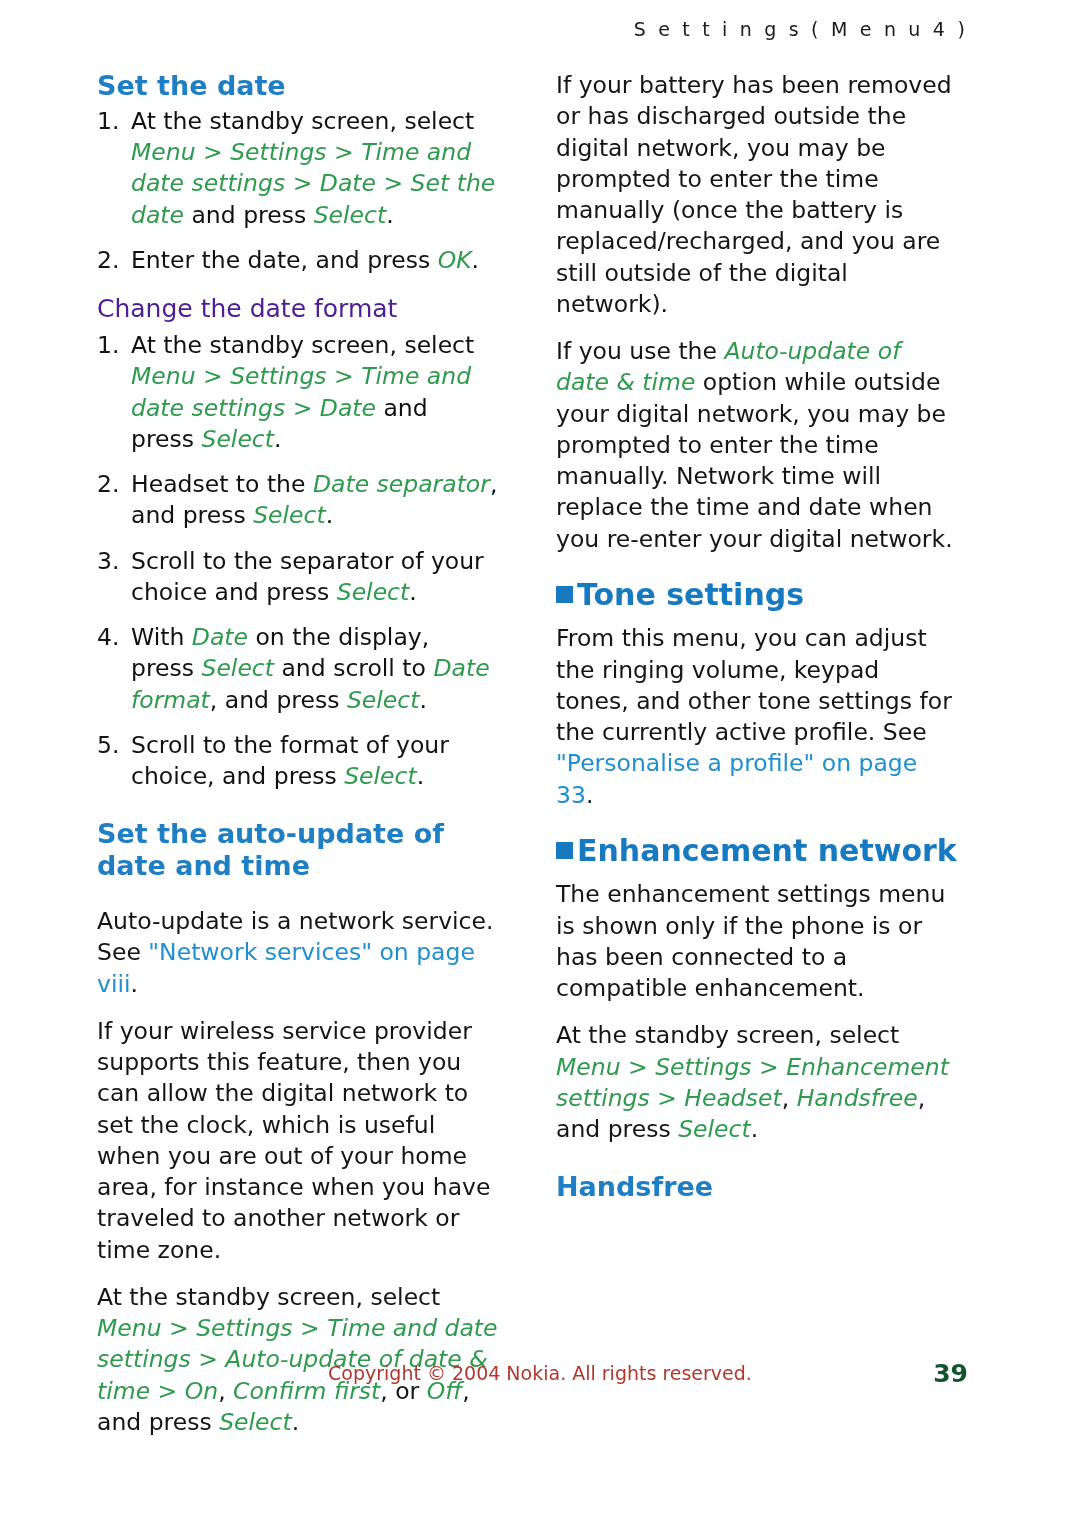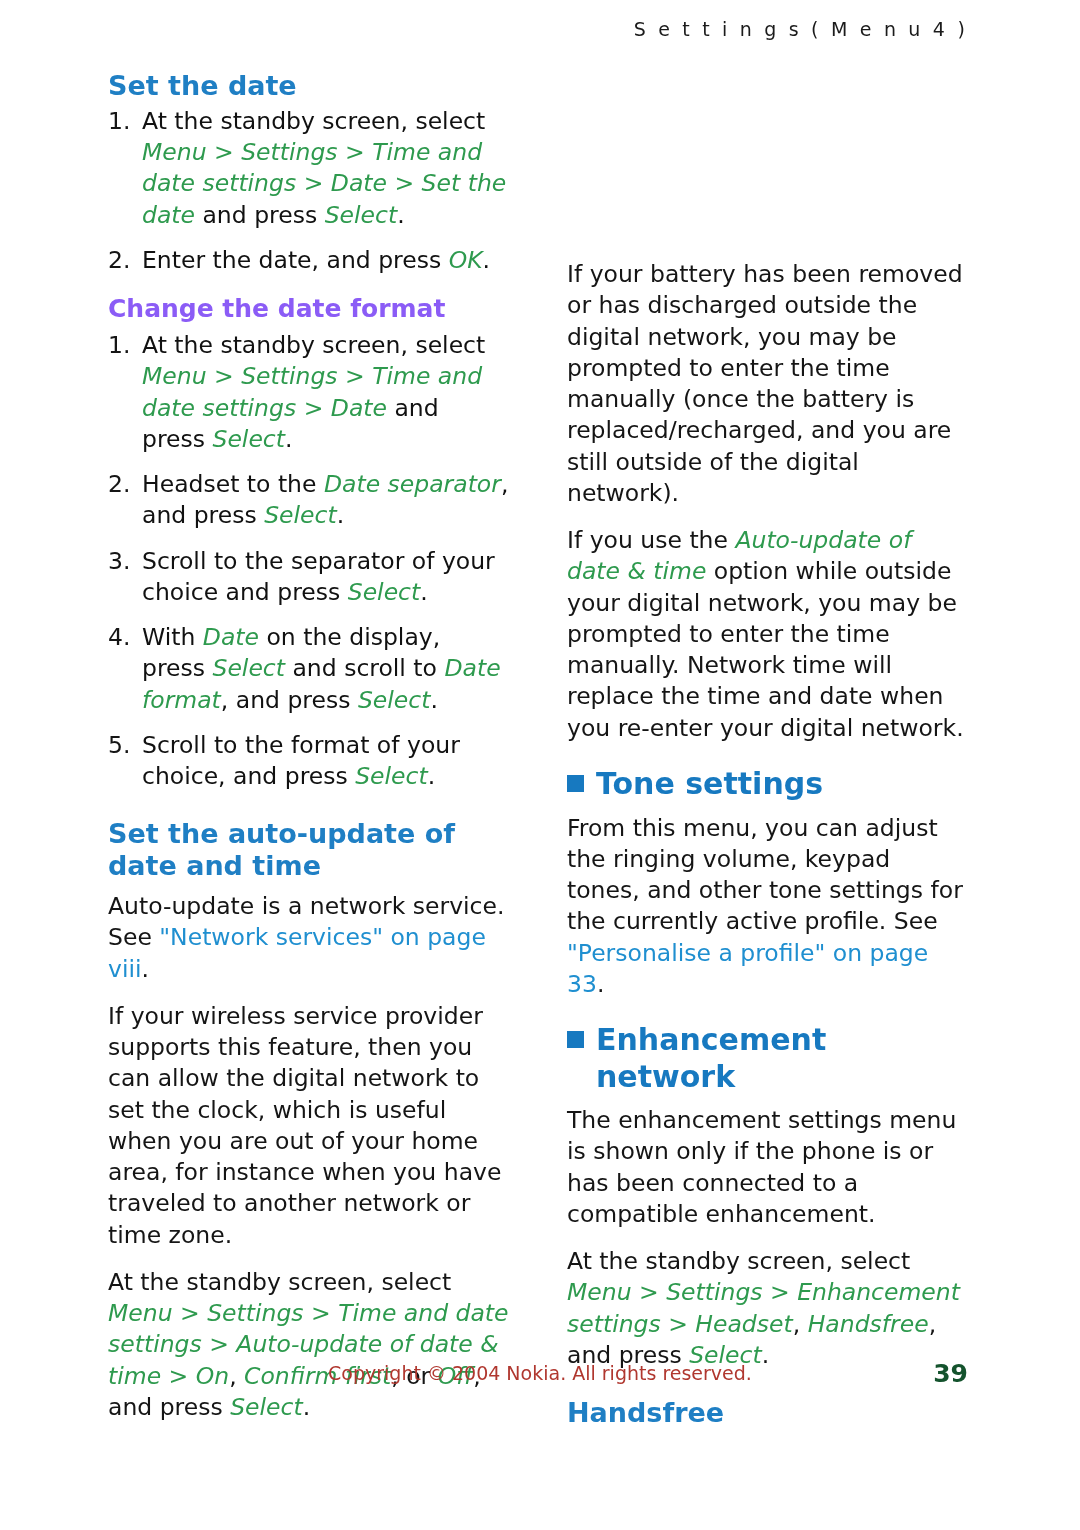--- a/index.html
+++ b/index.html
@@ -24,53 +24,52 @@
     position: absolute;
     top: 18px; right: 112px;
     font-family: "DejaVu Sans", sans-serif;
     font-size: 19px;
     letter-spacing: 3.2px;
     color: #1b1b1b;
     font-weight: 400;
   }
   .columns {
     position: absolute;
-    top: 70px; left: 108px;
+    top: 70px; left: 97px;
     width: 860px;
     display: flex;
     gap: 58px;
-    align-items: flex-end;
   }
   .col { width: 401px; }
   .col.right { width: 401px; }
 
   h2.section-heading {
     color: #1f7fc4;
     font-size: 27px;
     font-weight: 700;
     margin: 0 0 4px 0;
     line-height: 1.18;
     font-family: "DejaVu Sans", sans-serif;
   }
   h2.sub-heading {
-    color: #8b5cf6;
+    color: #4c1d95;
     font-size: 25px;
-    font-weight: 700;
+    font-weight: 400;
     margin: 18px 0 6px 0;
     line-height: 1.2;
   }
   h1.major-heading {
     color: #1779c0;
     font-size: 30px;
     font-weight: 700;
     margin: 22px 0 10px 0;
     line-height: 1.22;
     display: flex;
     align-items: baseline;
-    gap: 12px;
+    gap: 4px;
   }
   .bullet-square {
     display: inline-block;
     width: 17px; height: 17px;
     background: #1779c0;
     flex: 0 0 auto;
     position: relative;
     top: -2px;
   }
   p {
@@ -157,21 +156,21 @@
           <div class="list-item">
             <div class="list-num">4.</div>
             <div class="list-body"><span>With </span><em class="green">Date</em><span> on the display, press </span><em class="green">Select</em><span> and scroll to </span><em class="green">Date format</em><span>, and press </span><em class="green">Select</em><span>.</span></div>
           </div>
           <div class="list-item">
             <div class="list-num">5.</div>
             <div class="list-body"><span>Scroll to the format of your choice, and press </span><em class="green">Select</em><span>.</span></div>
           </div>
         </div>
 
-      <h2 class="section-heading" style="margin-top:26px;margin-bottom:9px;">Set the auto-update of date and time</h2>
+      <h2 class="section-heading" style="margin-top:26px;margin-bottom:24px;">Set the auto-update of date and time</h2>
 
       <p><span>Auto-update is a network service. See </span><span class="blue-link">"Network services" on page viii</span><span>.</span></p>
       <p><span>If your wireless service provider supports this feature, then you can allow the digital network to set the clock, which is useful when you are out of your home area, for instance when you have traveled to another network or time zone.</span></p>
       <p><span>At the standby screen, select </span><em class="green">Menu &gt; Settings &gt; Time and date settings &gt; Auto-update of date &amp; time &gt; On</em><span>, </span><em class="green">Confirm first</em><span>, or </span><em class="green">Off</em><span>, and press </span><em class="green">Select</em><span>.</span></p>
 
     </div>
 
     <div class="col right">
 
       <p><span>If your battery has been removed or has discharged outside the digital network, you may be prompted to enter the time manually (once the battery is replaced/recharged, and you are still outside of the digital network).</span></p>

